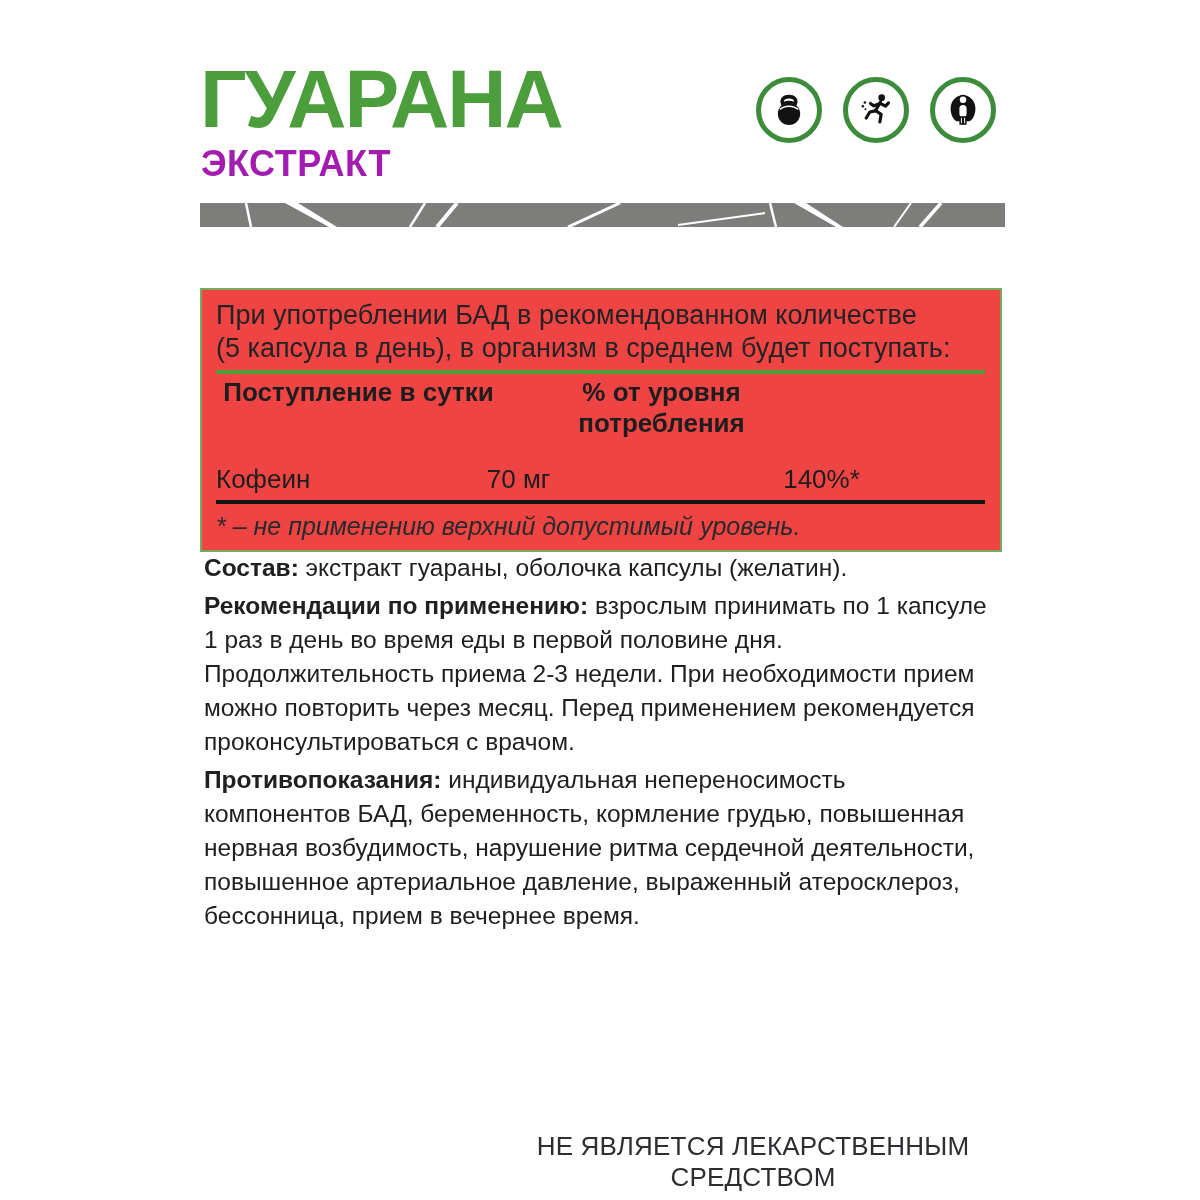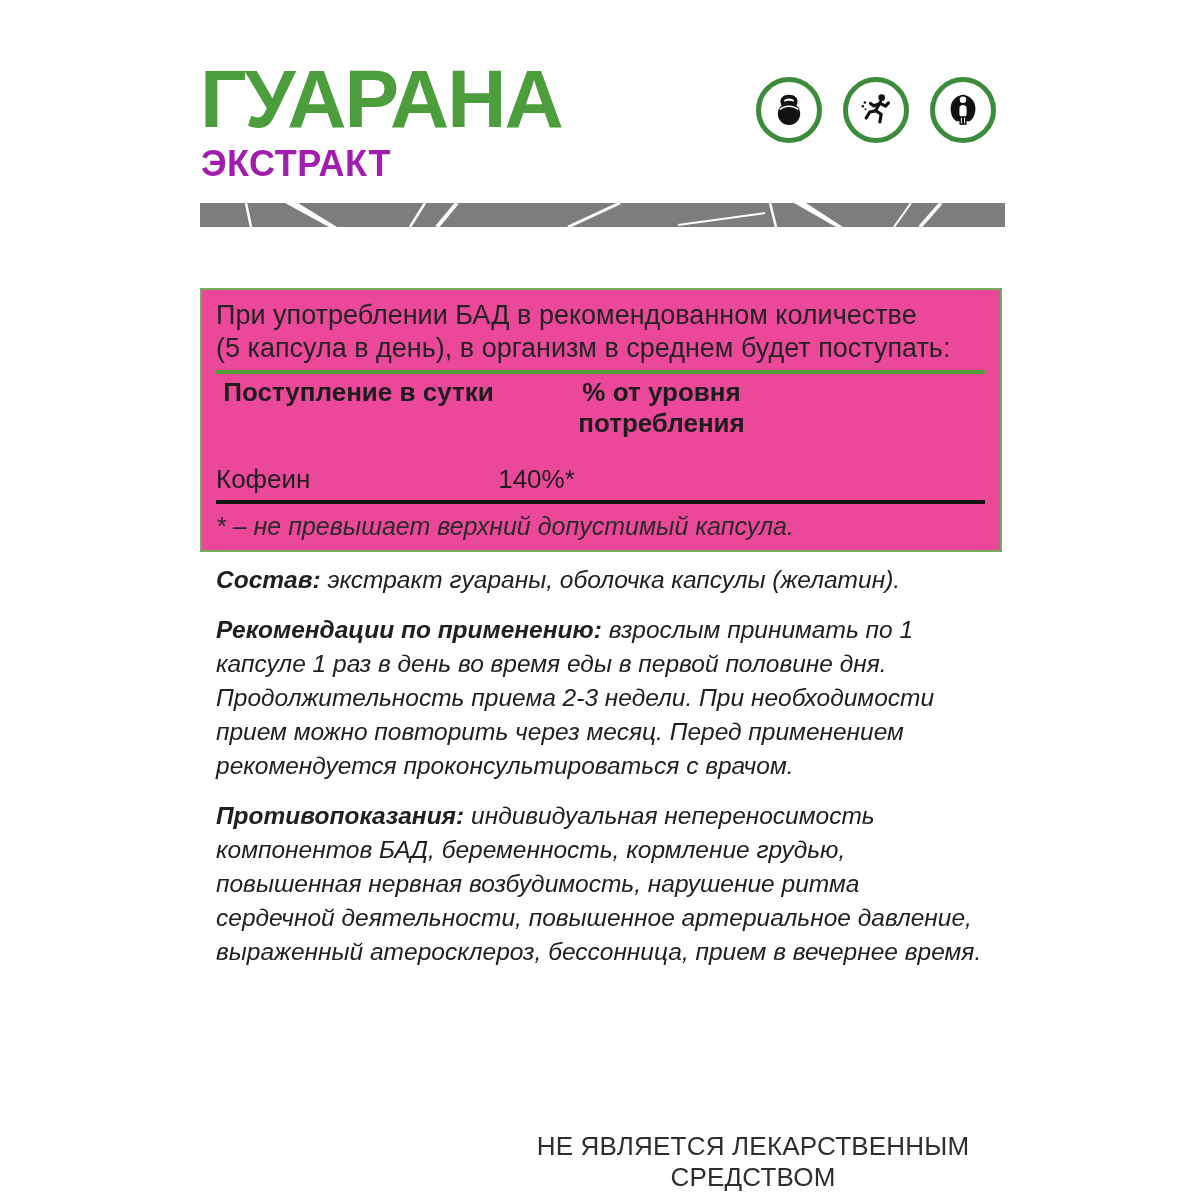--- a/index.html
+++ b/index.html
@@ -36,21 +36,21 @@
   .icon-circle svg{width:40px;height:40px;display:block;}
   
   .banner{position:absolute;left:200px;top:203px;width:805px;height:24px;}
   .banner svg{display:block;width:100%;height:100%;}
   
   .info-box{
     position:absolute;left:200px;top:288px;width:802px;
     box-sizing:border-box;
     border:2px solid #76aa5e;
     padding:9px 15px 9px 14px;
-    background:#ec4899;
+    background:#ef4444;
   }
   .intro-line{
     font-size:27px;line-height:33px;color:#232323;
     white-space:nowrap;
   }
   .green-divider{height:4px;background:#4f9e3a;margin-top:5px;}
   .supp-table{width:100%;margin-top:3px;}
   .t-row{display:flex;width:100%;}
   .t-head{font-weight:bold;font-size:26px;line-height:31px;color:#1d1d1d;}
   .t-data{font-size:26px;line-height:29px;color:#1d1d1d;margin-top:26px;}
@@ -61,21 +61,21 @@
   .footnote{
     margin-top:7px;
     font-size:25px;line-height:30px;
     font-style:italic;color:#2a2a2a;
   }
   
   .body-text{
     position:absolute;left:200px;top:547px;width:800px;
     font-size:24.5px;line-height:34px;color:#202020;
   }
-  .body-text p{margin:16px;font-style:italic;}
+  .body-text p{margin:4px;}
   .lead{font-weight:bold;}
   
   .disclaimer{
     position:absolute;left:487px;top:1131px;width:532px;
     text-align:center;
     font-size:26px;font-weight:normal;color:#2e2e32;
     letter-spacing:0.2px;
   }
 </style>
 </head>
@@ -144,25 +144,26 @@
     <div class="intro-line">При употреблении БАД в рекомендованном количестве</div>
     <div class="intro-line">(5 капсула в день), в организм в среднем будет поступать:</div>
     <div class="green-divider"></div>
     <div class="supp-table">
       <div class="t-row t-head">
         <div class="c2">Поступление в сутки</div>
         <div class="c3">% от уровня потребления</div>
       </div>
       <div class="t-row t-data">
         <div class="c1">Кофеин</div>
+        <div class="c2">70 мг</div>
         <div class="c3">140%*</div>
       </div>
     </div>
     <div class="black-divider"></div>
-    <div class="footnote">* – не превышает верхний допустимый капсула.</div>
+    <div class="footnote">* – не применению верхний допустимый уровень.</div>
   </div>
 
   <div class="body-text">
     <p><span class="lead">Состав:</span><span> экстракт гуараны, оболочка капсулы (желатин).</span></p>
     <p><span class="lead">Рекомендации по применению:</span><span> взрослым принимать по 1 капсуле 1 раз в день во время еды в первой половине дня. Продолжительность приема 2-3 недели. При необходимости прием можно повторить через месяц. Перед применением рекомендуется проконсультироваться с врачом.</span></p>
     <p><span class="lead">Противопоказания:</span><span> индивидуальная непереносимость компонентов БАД, беременность, кормление грудью, повышенная нервная возбудимость, нарушение ритма сердечной деятельности, повышенное артериальное давление, выраженный атеросклероз, бессонница, прием в вечернее время.</span></p>
   </div>
 
   <div class="disclaimer">НЕ ЯВЛЯЕТСЯ ЛЕКАРСТВЕННЫМ СРЕДСТВОМ</div>
 

